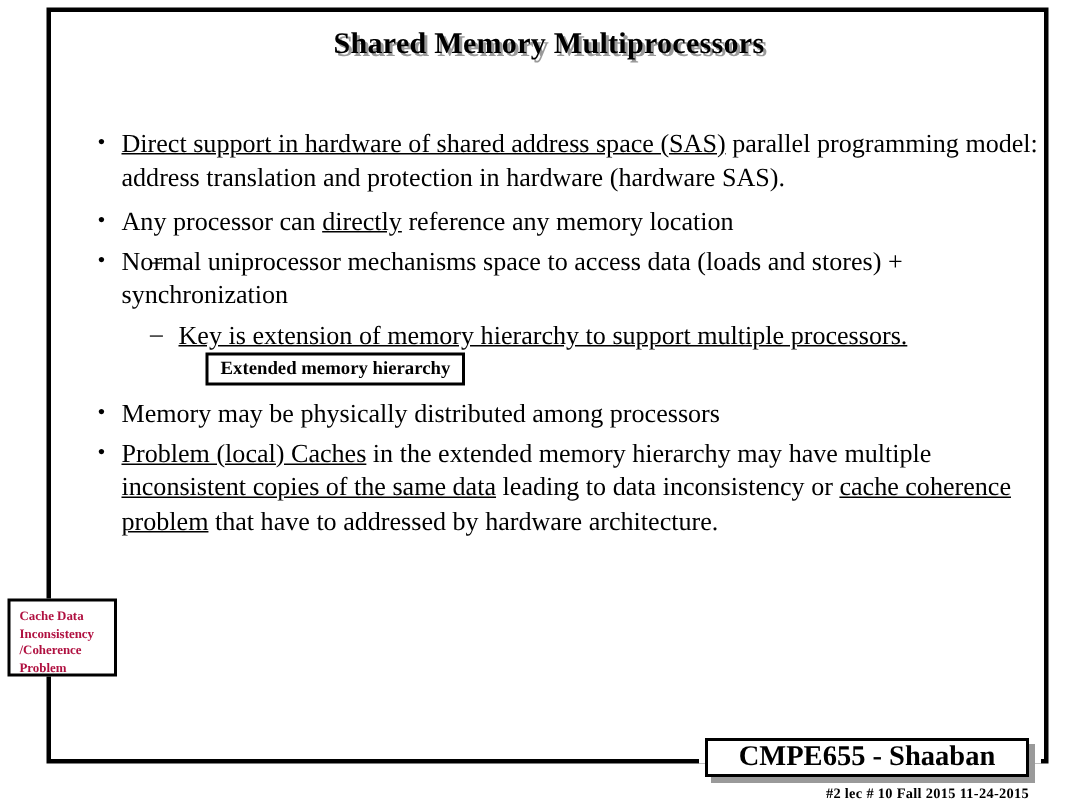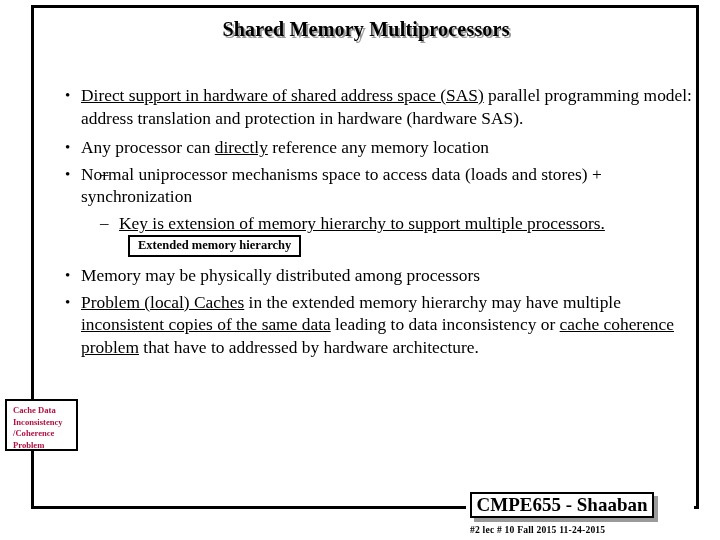--- a/index.html
+++ b/index.html
@@ -88,21 +88,21 @@
   
   #callout-extended {
     display: inline-block;
     vertical-align: 3px;
     border: 2px solid #000000;
     background: #ffffff;
     padding: 1px 8px 2px 8px;
     font-size: 12.5px;
     font-weight: bold;
     line-height: 15px;
-    margin-left: 9px;
+    margin-left: 18px;
     white-space: nowrap;
     text-align: center;
   }
 
   
   #callout-cache {
     position: absolute;
     left: 5px;
     top: 399px;
     width: 73px;
@@ -117,39 +117,39 @@
     line-height: 11.6px;
     z-index: 5;
   }
   #callout-cache span { display: block; white-space: nowrap; }
 
   
   #footer-box {
     position: absolute;
     left: 470px;
     top: 492px;
-    width: 184px;
+    width: 216px;
     height: 26px;
     border: 2px solid #000000;
     background: #ffffff;
     box-sizing: border-box;
     text-align: center;
     font-size: 19px;
     font-weight: bold;
     line-height: 22px;
     box-shadow: 4px 4px 0 #9a9a9a;
     z-index: 6;
     white-space: nowrap;
   }
   #footer-meta {
     position: absolute;
     left: 470px;
     top: 524px;
     width: 216px;
-    text-align: left;
+    text-align: right;
     font-size: 9.6px;
     font-weight: bold;
     letter-spacing: 0.2px;
     white-space: nowrap;
     z-index: 6;
   }
   
   #footer-mask {
     position: absolute;
     left: 466px;

